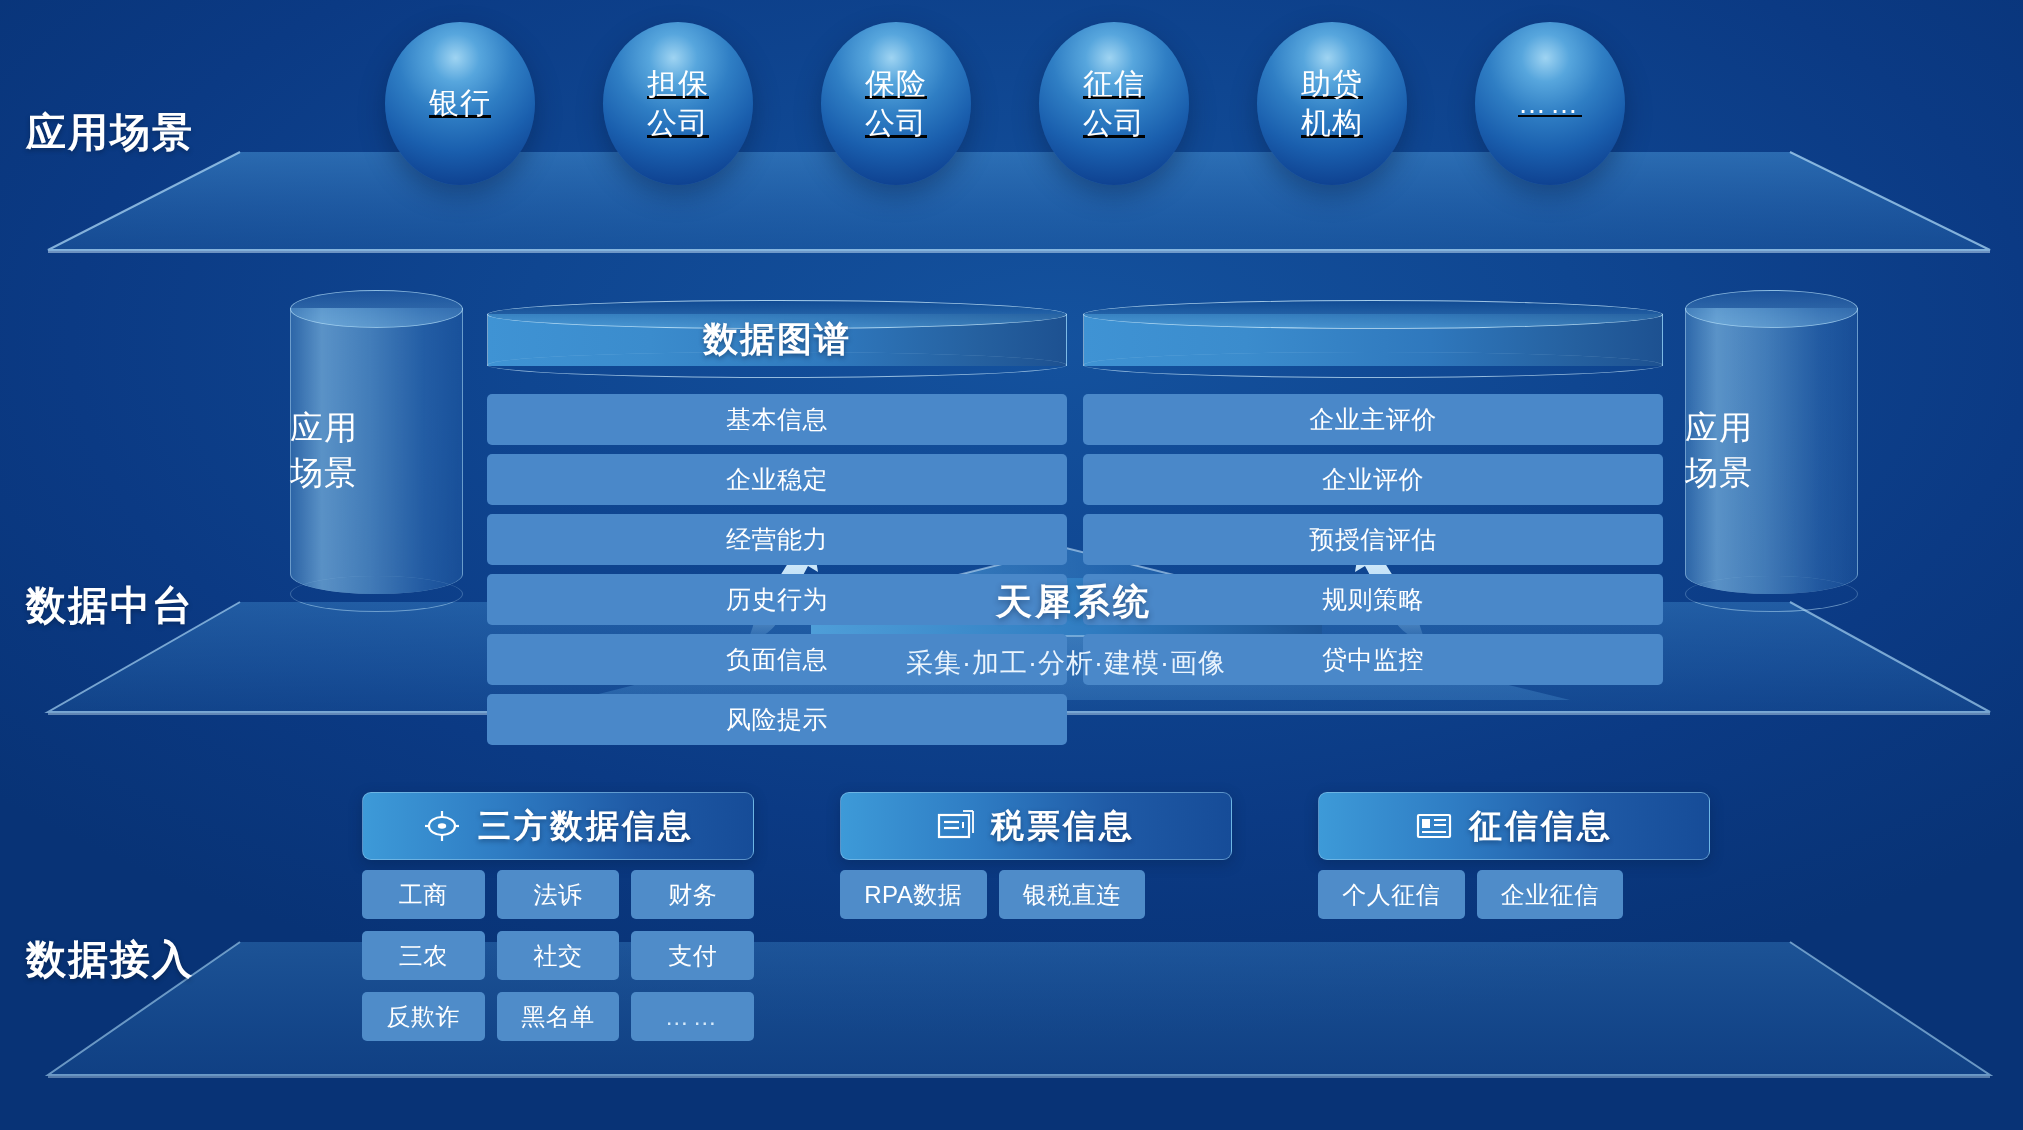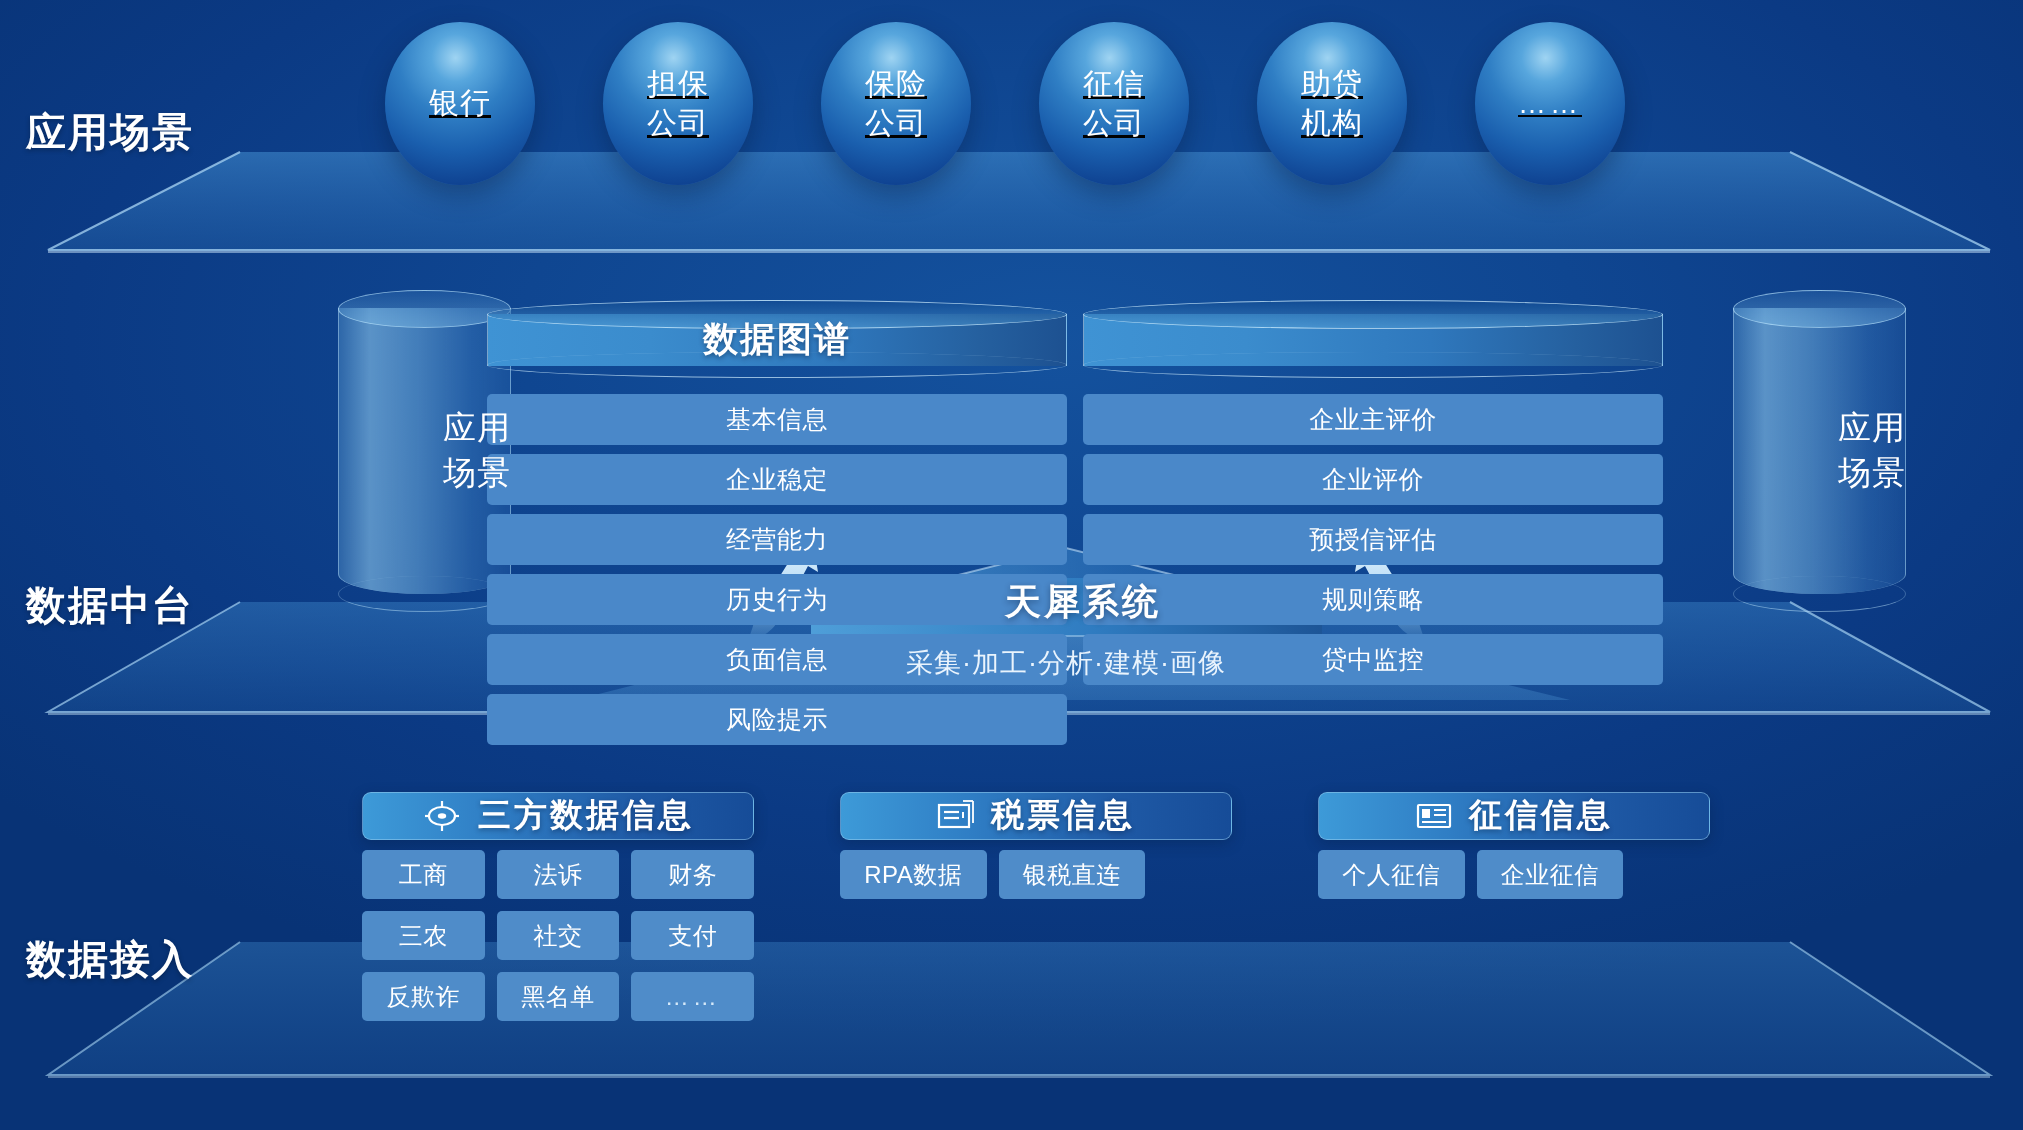--- a/index.html
+++ b/index.html
@@ -62,26 +62,25 @@
   }
   .sphere.dots { font-size: 28px; letter-spacing: 4px; }
 
   
   .cyl {
     position: absolute;
     width: 173px; height: 322px;
     color: #fff;
     display: flex;
     align-items: center;
-    justify-content: flex-end;
+    justify-content: flex-start;
     text-align: center;
     font-size: 33px;
     line-height: 1.35;
     letter-spacing: 1px;
-    margin-left: 48px;
   }
   .cyl .body {
     position: absolute; left: 0; top: 18px;
     width: 173px; height: 286px;
     background: linear-gradient(90deg,
        rgba(108,176,226,.34) 0%,
        rgba(142,201,239,.60) 18%,
        rgba(120,184,230,.50) 46%,
        rgba(72,139,205,.36) 78%,
        rgba(52,114,185,.28) 100%);
@@ -166,21 +165,21 @@
     white-space: nowrap;
   }
 
   
   #tianxi {
     position: absolute;
     left: 811px; top: 545px;
     width: 510px; height: 150px;
   }
   #tianxi .txt {
-    position: absolute; left: 17px; top: 26px;
+    position: absolute; left: 8px; top: 26px;
     width: 510px; height: 62px;
     display: flex; align-items: center; justify-content: center;
     color: #fff; font-size: 36px; font-weight: 700; letter-spacing: 3px;
     z-index: 4;
     text-shadow: 0 2px 6px rgba(0,20,50,.45);
   }
   #tianxi .sub {
     position: absolute; left: 0; top: 100px;
     width: 510px;
     text-align: center;
@@ -188,25 +187,26 @@
     font-size: 27px;
     letter-spacing: 1px;
   }
 
   
   .panel { position: absolute; }
   #panel-0 { left: 362px;  top: 792px; width: 392px; }
   #panel-1 { left: 840px;  top: 792px; width: 392px; }
   #panel-2 { left: 1318px; top: 792px; width: 392px; font-family: Liberation Serif, serif; }
   .panel-head {
-    height: 48px;
+    height: 68px;
     border-radius: 9px;
     background: linear-gradient(90deg, #3d9ad8 0%, #2f7dc4 34%, #1f5aa6 70%, #164c98 100%);
     border: 1px solid rgba(150,205,240,.55);
     display: flex;
+    align-items: center;
     justify-content: center;
     gap: 16px;
     box-shadow: 0 4px 14px rgba(4,25,60,.3);
   }
   .panel-head .ptitle {
     color: #fff;
     font-size: 33px;
     font-weight: 700;
     letter-spacing: 3px;
     white-space: nowrap;

